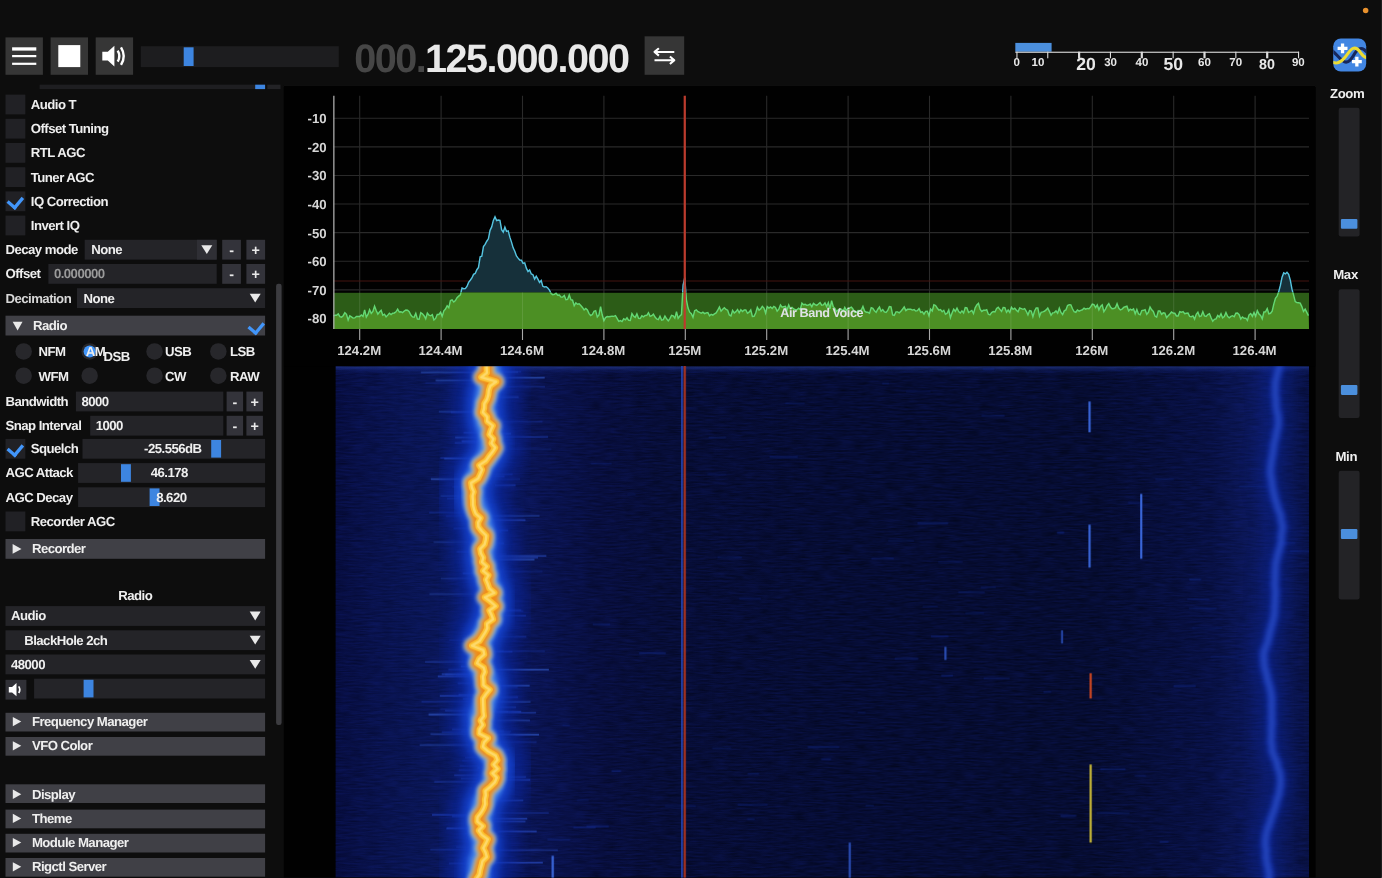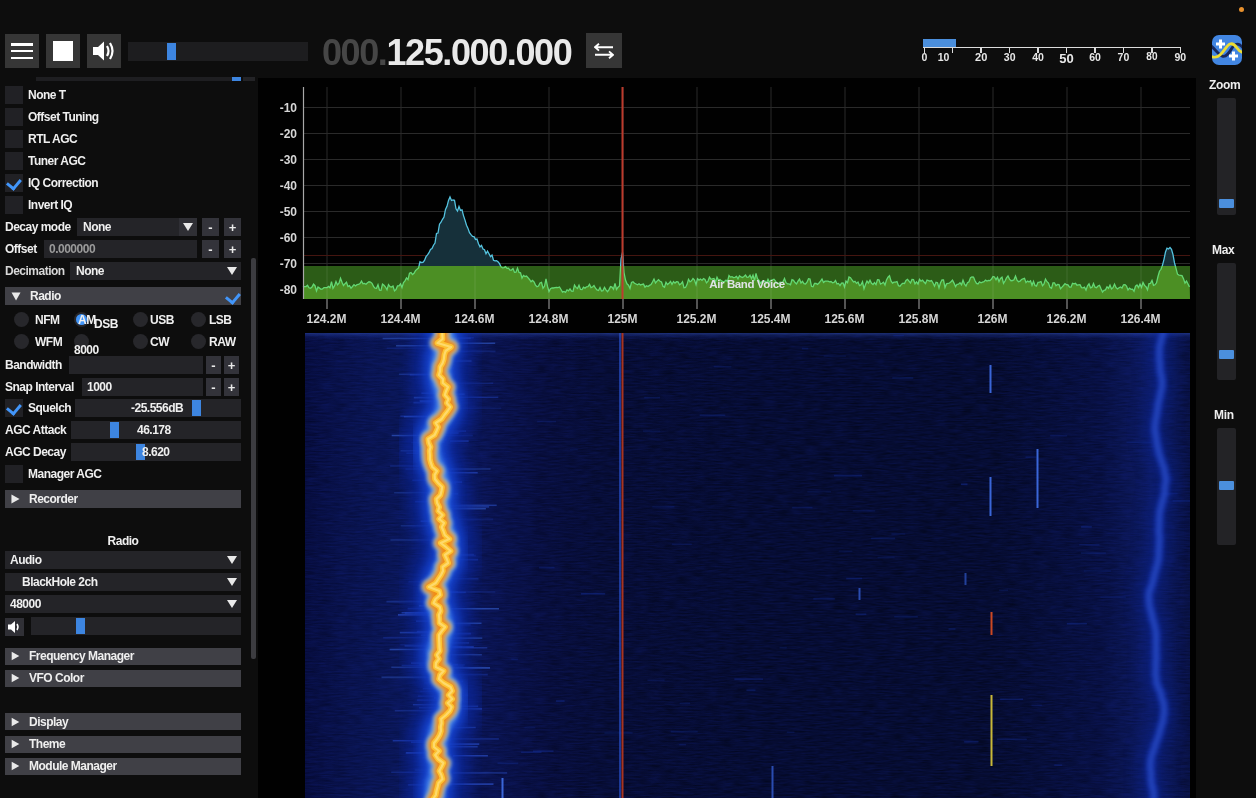--- a/index.html
+++ b/index.html
@@ -70,46 +70,46 @@
     <div class="abs" style="left:980.4px;top:46.5px;width:1.5px;height:6.5px;background:#dcdcdc;"></div>
     <div class="abs" style="left:1008.85px;top:46.5px;width:1.5px;height:6.5px;background:#dcdcdc;"></div>
     <div class="abs" style="left:1037.3px;top:46.5px;width:1.5px;height:6.5px;background:#dcdcdc;"></div>
     <div class="abs" style="left:1065.75px;top:46.5px;width:1.5px;height:6.5px;background:#dcdcdc;"></div>
     <div class="abs" style="left:1094.2px;top:46.5px;width:1.5px;height:6.5px;background:#dcdcdc;"></div>
     <div class="abs" style="left:1122.65px;top:46.5px;width:1.5px;height:6.5px;background:#dcdcdc;"></div>
     <div class="abs" style="left:1151.1px;top:46.5px;width:1.5px;height:6.5px;background:#dcdcdc;"></div>
     <div class="abs" style="left:1179.55px;top:46.5px;width:1.5px;height:6.5px;background:#dcdcdc;"></div>
   <div class="abs" style="left:909.3px;top:51px;width:30px;text-align:center;font-size:10.5px;font-weight:bold;color:#e8e8e8;">0</div>
     <div class="abs" style="left:937.75px;top:51px;width:30px;text-align:left;font-size:10.5px;font-weight:bold;color:#e8e8e8;">10</div>
-    <div class="abs" style="left:966.2px;top:51px;width:30px;text-align:center;font-size:11px;font-weight:bold;color:#e8e8e8;">20</div>
+    <div class="abs" style="left:966.2px;top:51px;width:30px;text-align:right;font-size:16px;font-weight:bold;color:#e8e8e8;">20</div>
     <div class="abs" style="left:994.65px;top:51px;width:30px;text-align:center;font-size:10.5px;font-weight:bold;color:#e8e8e8;">30</div>
     <div class="abs" style="left:1023.1px;top:51px;width:30px;text-align:center;font-size:10.5px;font-weight:bold;color:#e8e8e8;">40</div>
-    <div class="abs" style="left:1051.55px;top:51px;width:30px;text-align:center;font-size:13px;font-weight:bold;color:#e8e8e8;">50</div>
+    <div class="abs" style="left:1051.55px;top:51px;width:30px;text-align:center;font-size:16px;font-weight:bold;color:#e8e8e8;">50</div>
     <div class="abs" style="left:1080px;top:51px;width:30px;text-align:center;font-size:10.5px;font-weight:bold;color:#e8e8e8;">60</div>
     <div class="abs" style="left:1108.45px;top:51px;width:30px;text-align:center;font-size:10.5px;font-weight:bold;color:#e8e8e8;">70</div>
-    <div class="abs" style="left:1136.9px;top:51px;width:30px;text-align:center;font-size:10px;font-weight:bold;color:#e8e8e8;">80</div>
+    <div class="abs" style="left:1136.9px;top:51px;width:30px;text-align:center;font-size:13px;font-weight:bold;color:#e8e8e8;">80</div>
     <div class="abs" style="left:1165.35px;top:51px;width:30px;text-align:center;font-size:10.5px;font-weight:bold;color:#e8e8e8;">90</div>
 
   <div class="abs" style="left:1212px;top:35px;width:30px;height:30px;border-radius:7px;background:#4286e2;overflow:hidden;">
     <svg width="30" height="30" viewBox="0 0 30 30">
       <path d="M-2 10 C 3 14, 6 19, 10 21 C 14 23, 17 18, 20 13 C 22 9.5, 25 8, 28 10 C 30 11.5, 32 14, 34 16" stroke="#17285c" stroke-width="2.8" fill="none"></path>
       <path d="M-2 21 C 2 23, 5 23, 9 19 C 13 15, 15 10, 18 9 C 21 8, 23 10, 25 13 C 27 16, 30 18, 34 18" stroke="#ecdc33" stroke-width="2.8" fill="none"></path>
       <path d="M8.5 4.5 L8.5 13.5 M4 9 L13 9" stroke="#fff" stroke-width="3"></path>
       <path d="M21.5 16.5 L21.5 25.5 M17 21 L26 21" stroke="#fff" stroke-width="3"></path>
     </svg>
   </div>
   <div class="abs" style="left:1239px;top:7px;width:5px;height:5px;border-radius:50%;background:#e8912d;"></div>
 
   <div class="abs" style="left:258px;top:78px;width:938px;height:720px;background:#010101;border-top:1px solid #242424;box-sizing:border-box;"></div>
 
   <div class="abs" style="left:36px;top:77px;width:205px;height:4px;background:#1e1e21;"></div>
     <div class="abs" style="left:232px;top:77px;width:9px;height:4px;background:#3d85e0;"></div>
     <div class="abs" style="left:243px;top:77px;width:12px;height:4px;background:#232326;"></div>
     <div class="chk" style="top:86px;"></div>
-    <div class="sb-label" style="left:28px;top:88px;">None T</div>
+    <div class="sb-label" style="left:28px;top:88px;">Audio T</div>
     <div class="chk" style="top:108px;"></div>
     <div class="sb-label" style="left:28px;top:110px;">Offset Tuning</div>
     <div class="chk" style="top:130px;"></div>
     <div class="sb-label" style="left:28px;top:132px;">RTL AGC</div>
     <div class="chk" style="top:152px;"></div>
     <div class="sb-label" style="left:28px;top:154px;">Tuner AGC</div>
     <div class="chk check" style="top:174px;"></div>
     <div class="sb-label" style="left:28px;top:176px;">IQ Correction</div>
     <div class="chk" style="top:196px;"></div>
     <div class="sb-label" style="left:28px;top:198px;">Invert IQ</div>
@@ -148,21 +148,21 @@
     <div class="radio" style="left:14px;top:334px;"></div>
     <div class="sb-label" style="left:35px;top:335px;">WFM</div>
     <div class="radio" style="left:74px;top:334px;"></div>
     <div class="sb-label" style="left:94px;top:317px;">DSB</div>
     <div class="radio" style="left:133px;top:334px;"></div>
     <div class="sb-label" style="left:150px;top:335px;">CW</div>
     <div class="radio" style="left:191px;top:334px;"></div>
     <div class="sb-label" style="left:209px;top:335px;">RAW</div>
     <div class="sb-label" style="left:5px;top:358px;">Bandwidth</div>
     <div class="frame" style="left:69px;top:356px;width:134px;height:18px;"></div>
-    <div class="sb-label" style="left:74px;top:343px;">8000</div>
+    <div class="sb-label" style="left:74px;top:358px;">8000</div>
     <div class="pm" style="left:206px;top:356px;width:15px;">-</div>
     <div class="pm" style="left:224px;top:356px;width:15px;">+</div>
     <div class="sb-label" style="left:5px;top:380px;">Snap Interval</div>
     <div class="frame" style="left:82px;top:378px;width:121px;height:18px;"></div>
     <div class="sb-label" style="left:87px;top:380px;">1000</div>
     <div class="pm" style="left:206px;top:378px;width:15px;">-</div>
     <div class="pm" style="left:224px;top:378px;width:15px;">+</div>
     <div class="chk check" style="top:399px;"></div>
     <div class="sb-label" style="left:28px;top:401px;">Squelch</div>
     <div class="slider" style="left:75px;top:399px;width:166px;"></div>
@@ -170,21 +170,21 @@
     <div class="grab" style="left:192px;top:400px;"></div>
     <div class="sb-label" style="left:5px;top:423px;">AGC Attack</div>
     <div class="slider" style="left:71px;top:421px;width:170px;"></div>
     <div class="grab" style="left:110px;top:422px;"></div>
     <div class="sb-label" style="left:137px;top:423px;">46.178</div>
     <div class="sb-label" style="left:5px;top:445px;">AGC Decay</div>
     <div class="slider" style="left:71px;top:443px;width:170px;"></div>
     <div class="grab" style="left:136px;top:444px;"></div>
     <div class="sb-label" style="left:142px;top:445px;">8.620</div>
     <div class="chk" style="top:465px;"></div>
-    <div class="sb-label" style="left:28px;top:467px;">Manager AGC</div>
+    <div class="sb-label" style="left:28px;top:467px;">Recorder AGC</div>
     <div class="hdr" style="top:490px;">
       <div class="tri tri-r" style="transform:scale(0.9);"></div>
       <div class="t">Recorder</div>
     </div>
     <div class="sb-label" style="left:0px;top:534px;width:246px;text-align:center;">Radio</div>
     <div class="frame" style="left:5px;top:551px;width:236px;height:18px;"></div>
     <div class="sb-label" style="left:10px;top:553px;">Audio</div>
     <div class="combo-arrow" style="left:223px;top:551px;">
       <div class="ca"></div>
     </div>
@@ -218,20 +218,24 @@
       <div class="tri tri-r" style="transform:scale(0.85);"></div>
       <div class="t">Display</div>
     </div>
     <div class="hdr" style="top:735.5px;height:17px;">
       <div class="tri tri-r" style="transform:scale(0.85);"></div>
       <div class="t">Theme</div>
     </div>
     <div class="hdr" style="top:757.5px;height:17px;">
       <div class="tri tri-r" style="transform:scale(0.85);"></div>
       <div class="t">Module Manager</div>
+    </div>
+    <div class="hdr" style="top:779.5px;height:17px;">
+      <div class="tri tri-r" style="transform:scale(0.85);"></div>
+      <div class="t">Rigctl Server</div>
     </div>
     <div class="abs" style="left:251px;top:258px;width:5px;height:401px;background:#3c3c40;border-radius:2px;"></div>
 
   <div class="abs" style="left:258px;top:78px;">
       <svg width="938" height="255" viewBox="0 0 938 255" style="display:block">
         <rect width="938" height="255" fill="#010101"></rect>
         <g stroke="#2a2a2a" stroke-width="1">
           <line x1="45" y1="29.5" x2="932" y2="29.5"></line>
           <line x1="45" y1="55.5" x2="932" y2="55.5"></line>
           <line x1="45" y1="81.5" x2="932" y2="81.5"></line>

